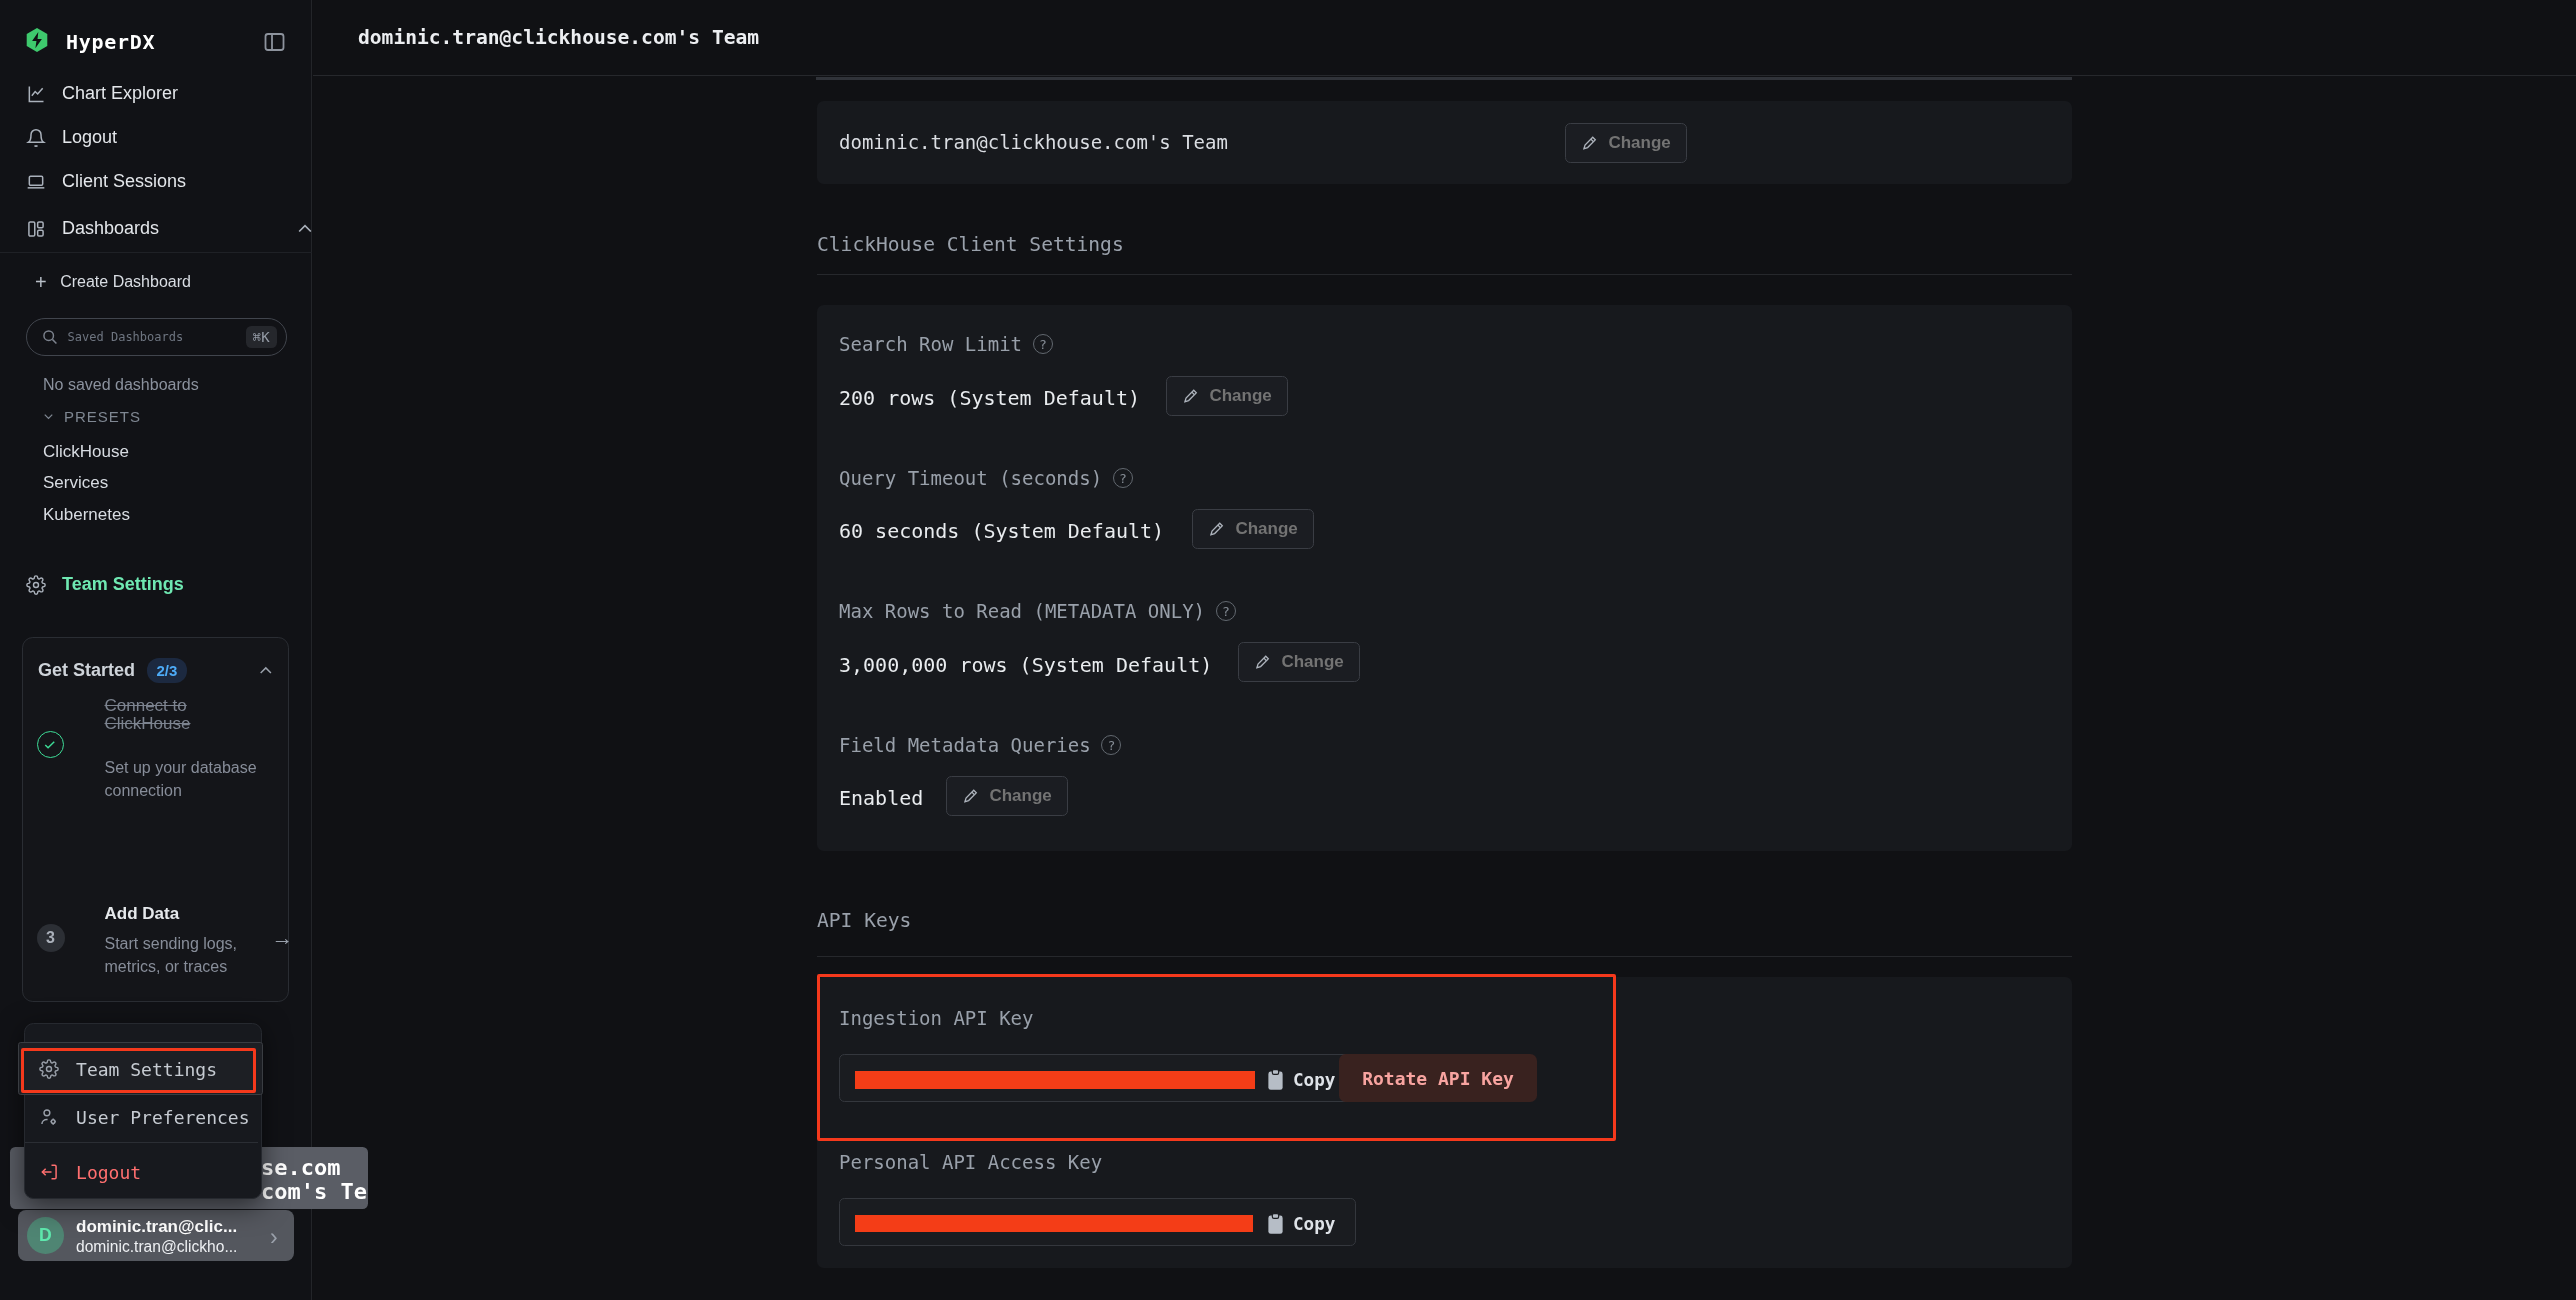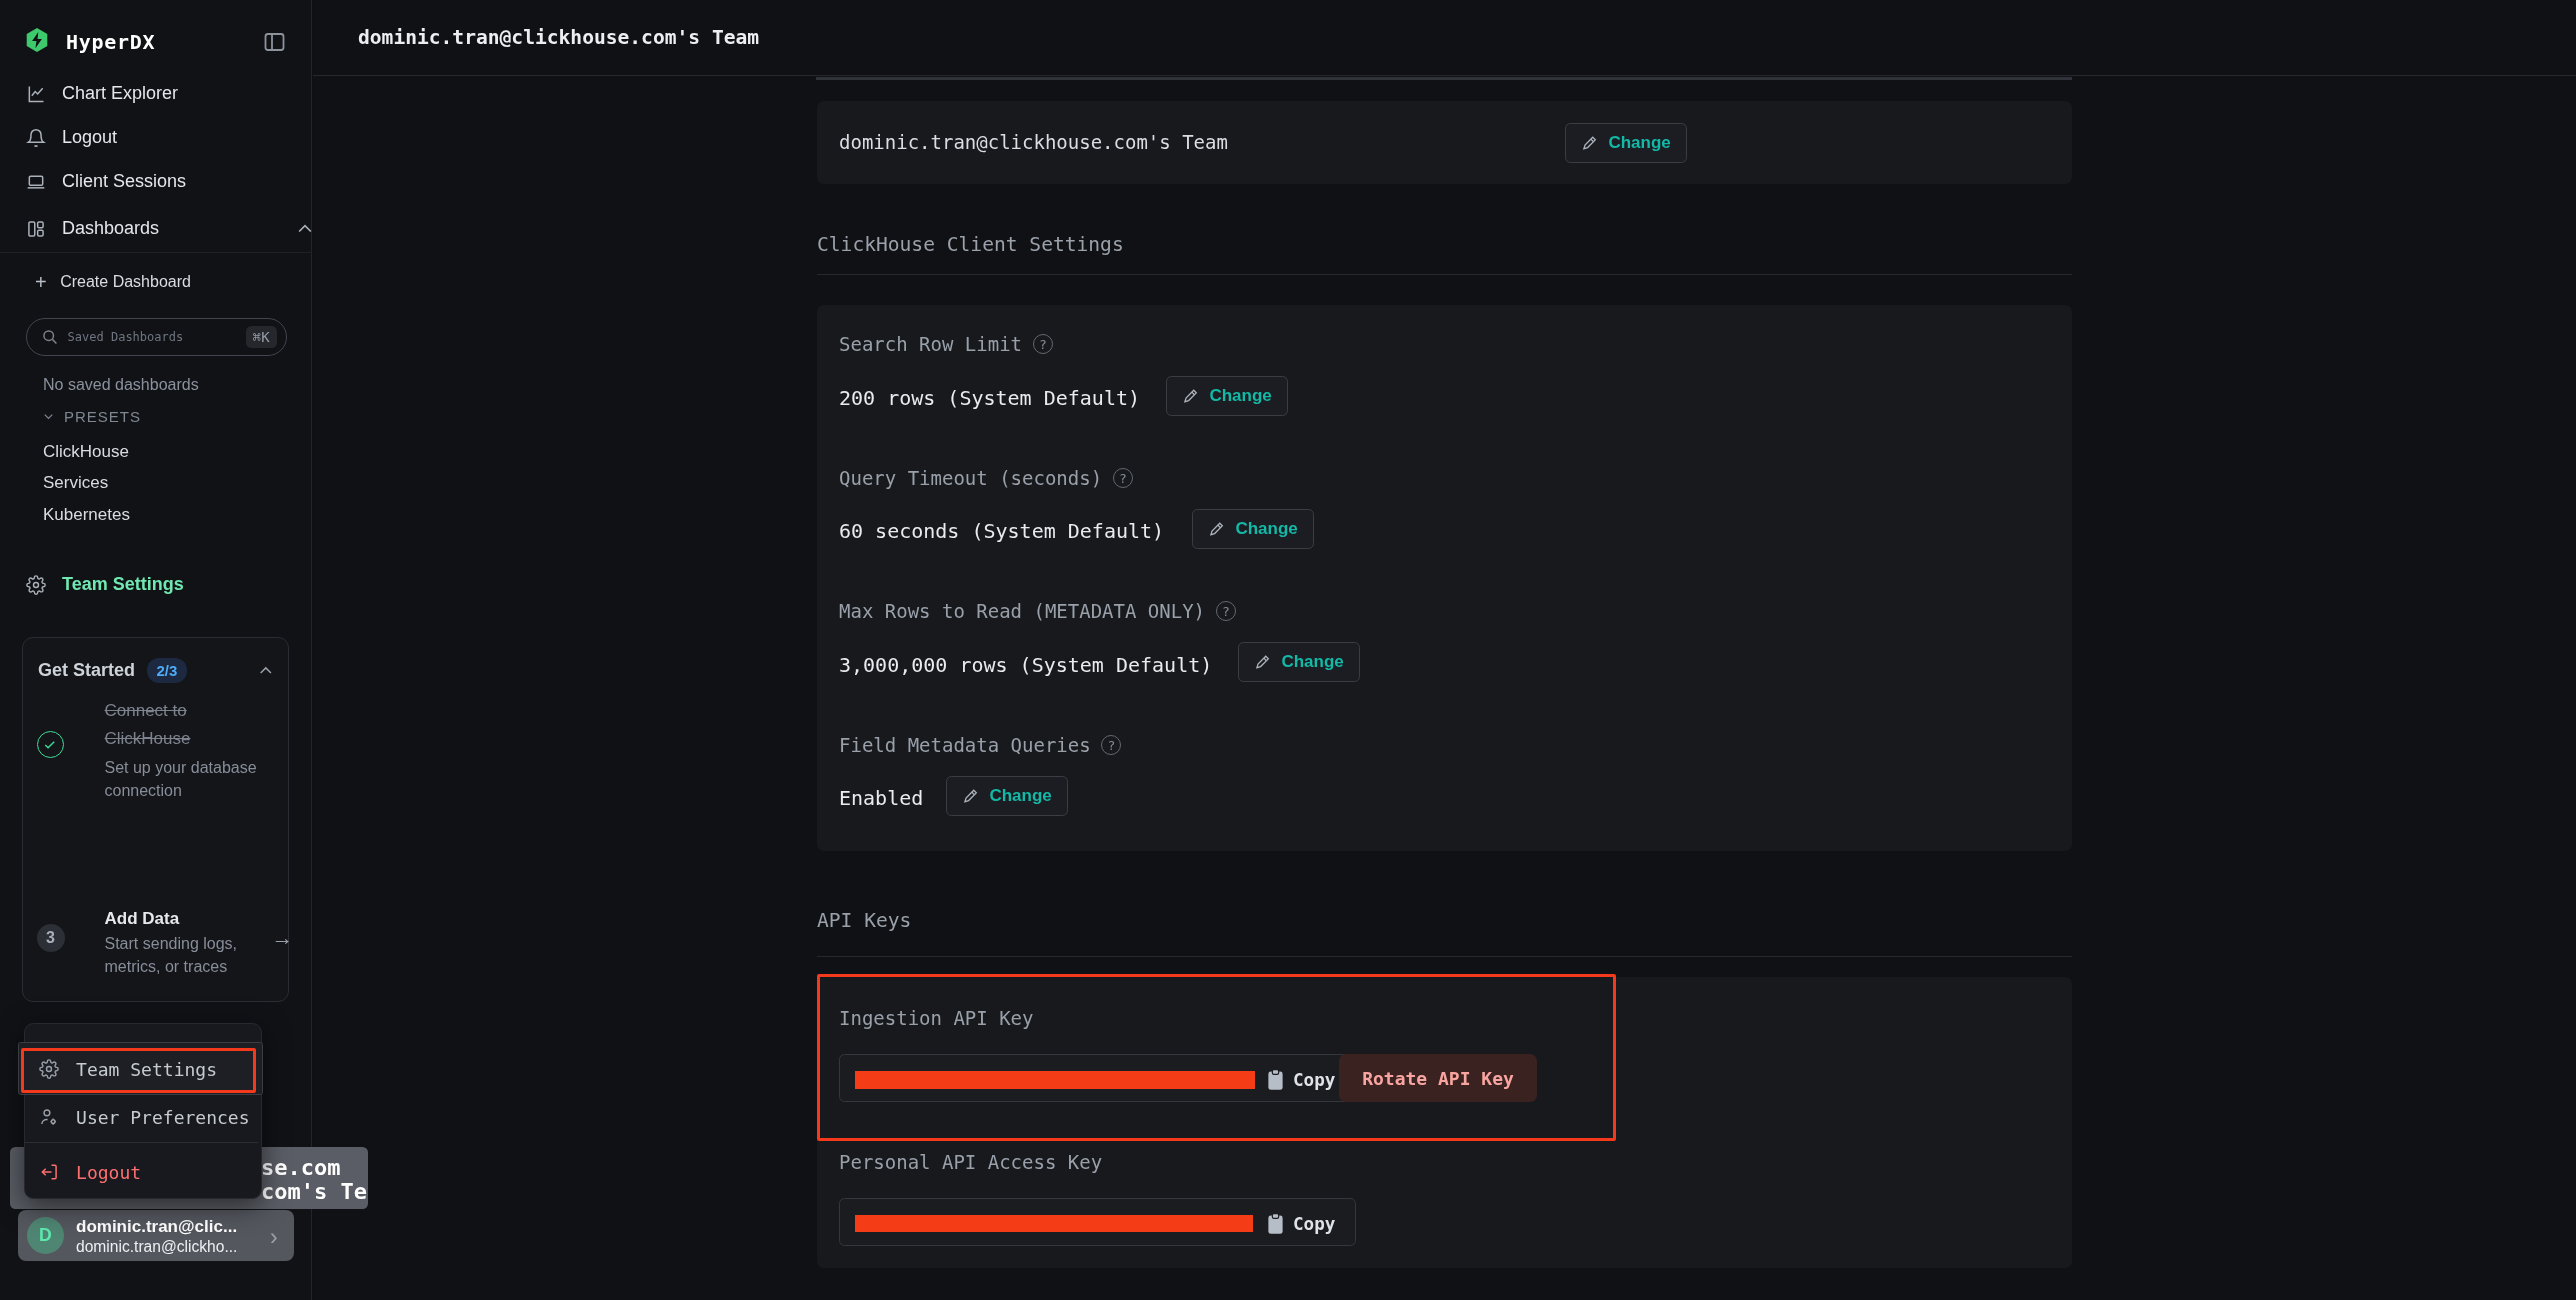--- a/index.html
+++ b/index.html
@@ -54,21 +54,21 @@
   .gs-badge { margin-left:12px; background:#1c2940; color:#4dabf7; font-weight:bold; font-size:15px;
               border-radius:12px; padding:4px 9.5px; }
   .gs-chevron { position:absolute; right:0; width:17.6px; height:17.6px; color:#9aa1ab; }
   .gs-item { position:absolute; left:13.5px; width:243px; cursor:pointer; }
   .gs-check { position:absolute; left:0; width:27px; height:27px; border:1.4px solid #3ddc97; border-radius:50%;
               display:flex; align-items:center; justify-content:center; color:#3ddc97; }
   .gs-check svg { width:13.5px; height:13.5px; }
   .gs-num { position:absolute; left:0; width:28px; height:28px; background:#2c2f35; border-radius:50%;
             display:flex; align-items:center; justify-content:center; color:#aab0ba; font-weight:bold; font-size:16px; }
   .gs-item-title { position:absolute; left:68px; font-size:17px; color:#7c838f; text-decoration:line-through;
-                   line-height:28px; width:166px; }
+                   line-height:18px; width:166px; }
   .gs-item-title.active { color:#e6e9ec; text-decoration:none; font-weight:bold; }
   .gs-item-desc { position:absolute; left:68px; font-size:16px; color:#878d99; line-height:23px; width:172px; }
   .gs-arrow { position:absolute; left:235px; font-size:21.6px; color:#9aa1ac; }
 
   
   .menu-pop { position:absolute; left:24px; top:1023px; width:238px; height:176px; background:#17191e;
               border:0.7px solid #26292f; border-radius:9.5px; z-index:40;
               box-shadow:0 6.8px 27px rgba(0,0,0,.55); }
   .menu-item-box { position:absolute; left:-7.4px; top:17.6px; width:245px; height:53px; background:#1d1f24;
                    border:0.7px solid #3a3d42; border-radius:2.7px; }
@@ -120,21 +120,21 @@
   .help-ic { width:20px; height:20px; border:1.4px solid #62686f; border-radius:50%; display:flex;
              align-items:center; justify-content:center; font-size:13px; color:#868d96;
              font-family:"DejaVu Sans Mono", monospace; cursor:pointer; }
   .row-value { position:absolute; left:22px; font-family:"DejaVu Sans Mono", monospace;
                font-size:20px; color:#e9ecef; }
 
   .change-btn { position:absolute; width:122px; height:40px; background:#1b1d22; border:1.4px solid #3a3d44;
                 border-radius:5.4px; display:flex; align-items:center; justify-content:center; gap:9.5px;
                 cursor:pointer; }
   .change-btn svg { width:17.6px; height:17.6px; color:#aeb4bd; }
-  .change-btn span { font-size:17px; font-weight:bold; color:#14b8a6; }
+  .change-btn span { font-size:17px; font-weight:bold; color:#737373; }
 
   .key-field { position:absolute; width:520px; height:48px; background:#1a1c20; border:1.4px solid #34373d;
                border-radius:5.4px; }
   .redacted-bar { position:absolute; left:15px; top:16px; width:400px; height:18px; background:#f43d17; }
   .copy-btn { position:absolute; left:426px; top:9.5px; height:30px; display:flex; align-items:center; gap:8px;
               cursor:pointer; }
   .copy-btn svg { width:19px; height:23px; color:#b6bdc6; }
   .copy-btn span { font-family:"DejaVu Sans Mono", monospace; font-weight:bold; font-size:17.6px; color:#dfe3e8; }
 
   .rotate-btn { position:absolute; left:522px; top:77px; width:198px; height:48px; background:#39221f;

